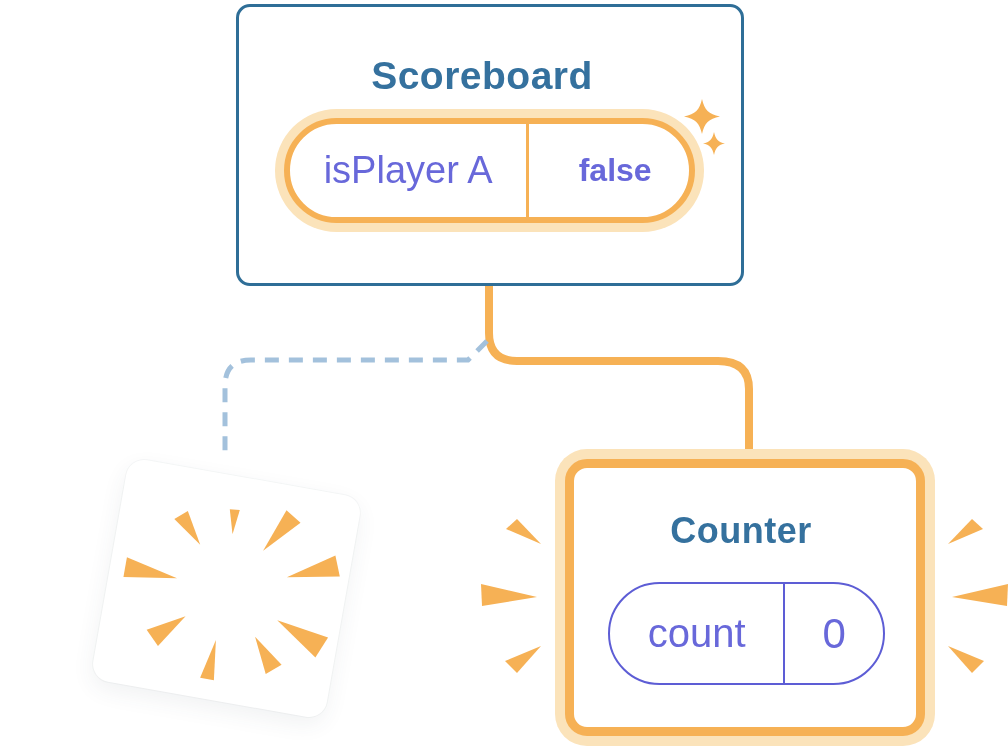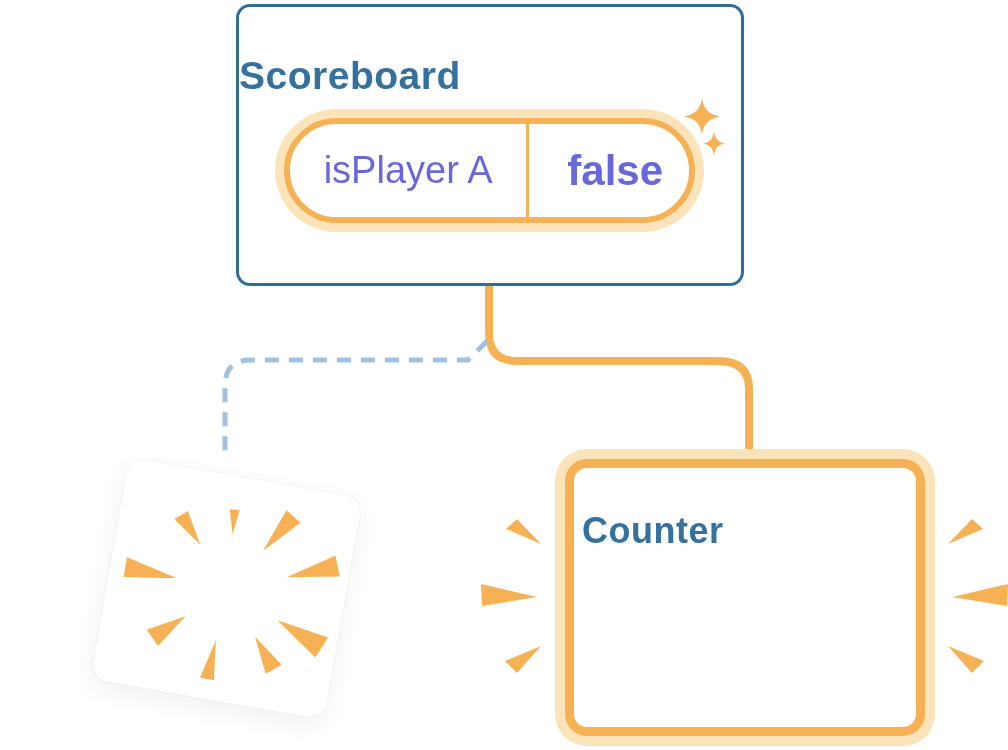--- a/index.html
+++ b/index.html
@@ -18,30 +18,30 @@
     position:relative;
     width:1008px;height:750px;
     background:var(--background);
     font-family:"Liberation Sans", sans-serif;
     overflow:hidden;
   }
   .layer{position:absolute;left:0;top:0;width:1008px;height:750px;pointer-events:none;}
   .layer-under{z-index:0;}
   .layer-over{z-index:2;}
   .card{position:absolute;background:#fff;box-sizing:border-box;z-index:1;}
-  .card-title{position:absolute;left:0;right:16px;text-align:left;color:var(--teal);font-weight:600;letter-spacing:.5px;}
+  .card-title{position:absolute;left:0;right:16px;text-align:center;color:var(--teal);font-weight:600;letter-spacing:.5px;}
 
   
   #scoreboard{left:236px;top:4px;width:508px;height:282px;border:3px solid var(--card-border);border-radius:14px;}
   #scoreboard .card-title{top:47px;font-size:39px;}
   .pill{position:absolute;display:flex;align-items:stretch;background:#fff;box-sizing:border-box;overflow:hidden;}
   #scoreboard-pill{left:45px;top:111px;width:411px;height:105px;border:6px solid var(--orange);border-radius:999px;box-shadow:0 0 0 9px var(--orange-light);}
   .pill-cell{display:flex;align-items:center;justify-content:center;color:var(--purple);}
   #scoreboard-pill .key{flex:160;font-size:38px;}
-  #scoreboard-pill .val{flex:100;font-size:42px;font-weight:700;padding-left:12px;}
+  #scoreboard-pill .val{flex:100;font-size:32px;font-weight:700;padding-left:12px;}
   #scoreboard-pill .divider{width:3px;background:var(--orange);}
 
   
   #destroyed{left:108px;top:476px;width:237px;height:225px;border-radius:18px;transform:rotate(10deg);
     box-shadow:0 0 0 1px rgba(120,130,140,0.06), 0 8px 22px rgba(60,70,90,0.07);}
   #destroyed svg{position:absolute;left:0;top:0;}
 
   
   #counter{left:565px;top:459px;width:360px;height:277px;border:9px solid var(--orange);border-radius:22px;box-shadow:0 0 0 10px var(--orange-light);}
   #counter .card-title{top:42px;font-size:36px;margin-left:8px;}
@@ -80,20 +80,25 @@
         <polygon points="117,165 108,205 122,205"></polygon>
         <polygon points="83,147 47,167 61,181"></polygon>
         <polygon points="68,111 15,99 15,119"></polygon>
         <polygon points="85,74 67,43 55,53"></polygon>
       </g>
     </svg>
   </div>
 
   <div class="card" id="counter">
     <div class="card-title">Counter</div>
+    <div class="pill" id="counter-pill">
+      <div class="pill-cell key">count</div>
+      <div class="divider"></div>
+      <div class="pill-cell val">0</div>
+    </div>
   </div>
 
   <svg class="layer layer-over" viewBox="0 0 1008 750" aria-hidden="true">
     <g style="fill:var(--orange)">
       <path d="M702,99 C704.5,110 708.5,114 720,116.5 C708.5,119 704.5,123 702,134 C699.5,123 695.5,119 684,116.5 C695.5,114 699.5,110 702,99 Z"></path>
       <path d="M714,132 C715.6,139.4 718.4,142.2 725,143.5 C718.4,144.8 715.6,147.6 714,155 C712.4,147.6 709.6,144.8 703,143.5 C709.6,142.2 712.4,139.4 714,132 Z"></path>
       <g>
         <polygon points="541,544 517,519 506,529"></polygon>
         <polygon points="537,597 481,584 482,606"></polygon>
         <polygon points="541,646 517,673 505,661"></polygon>

